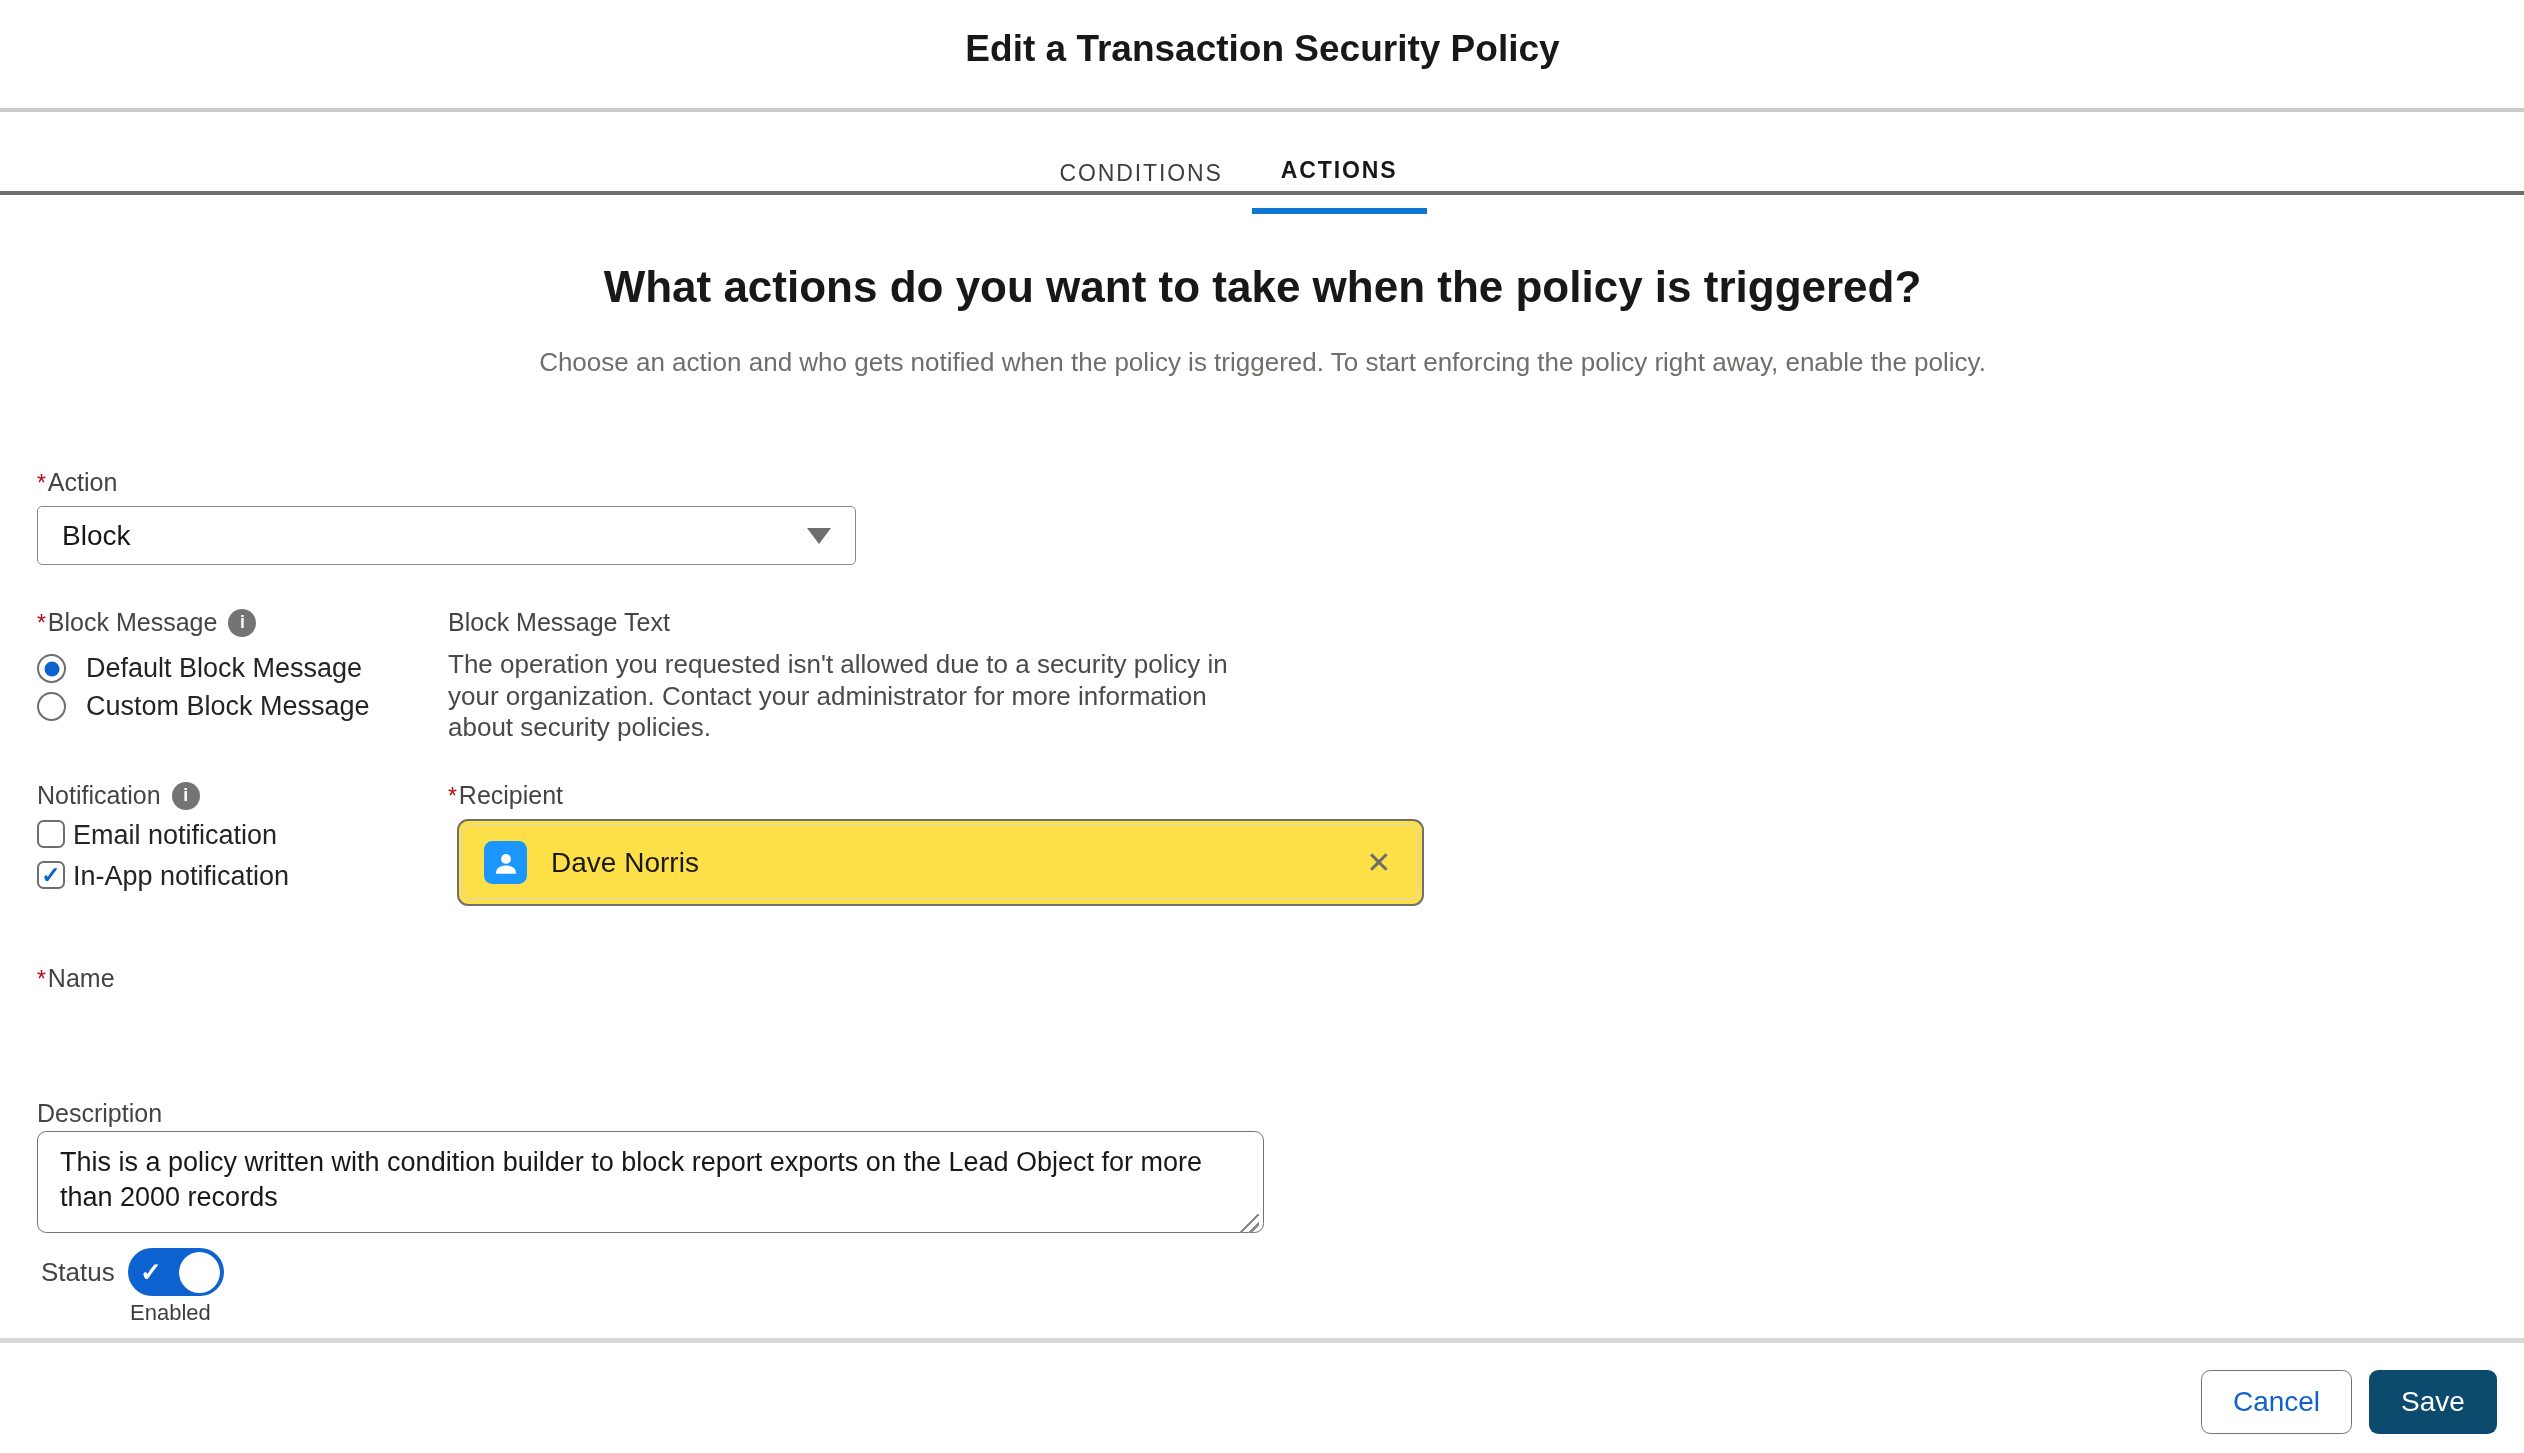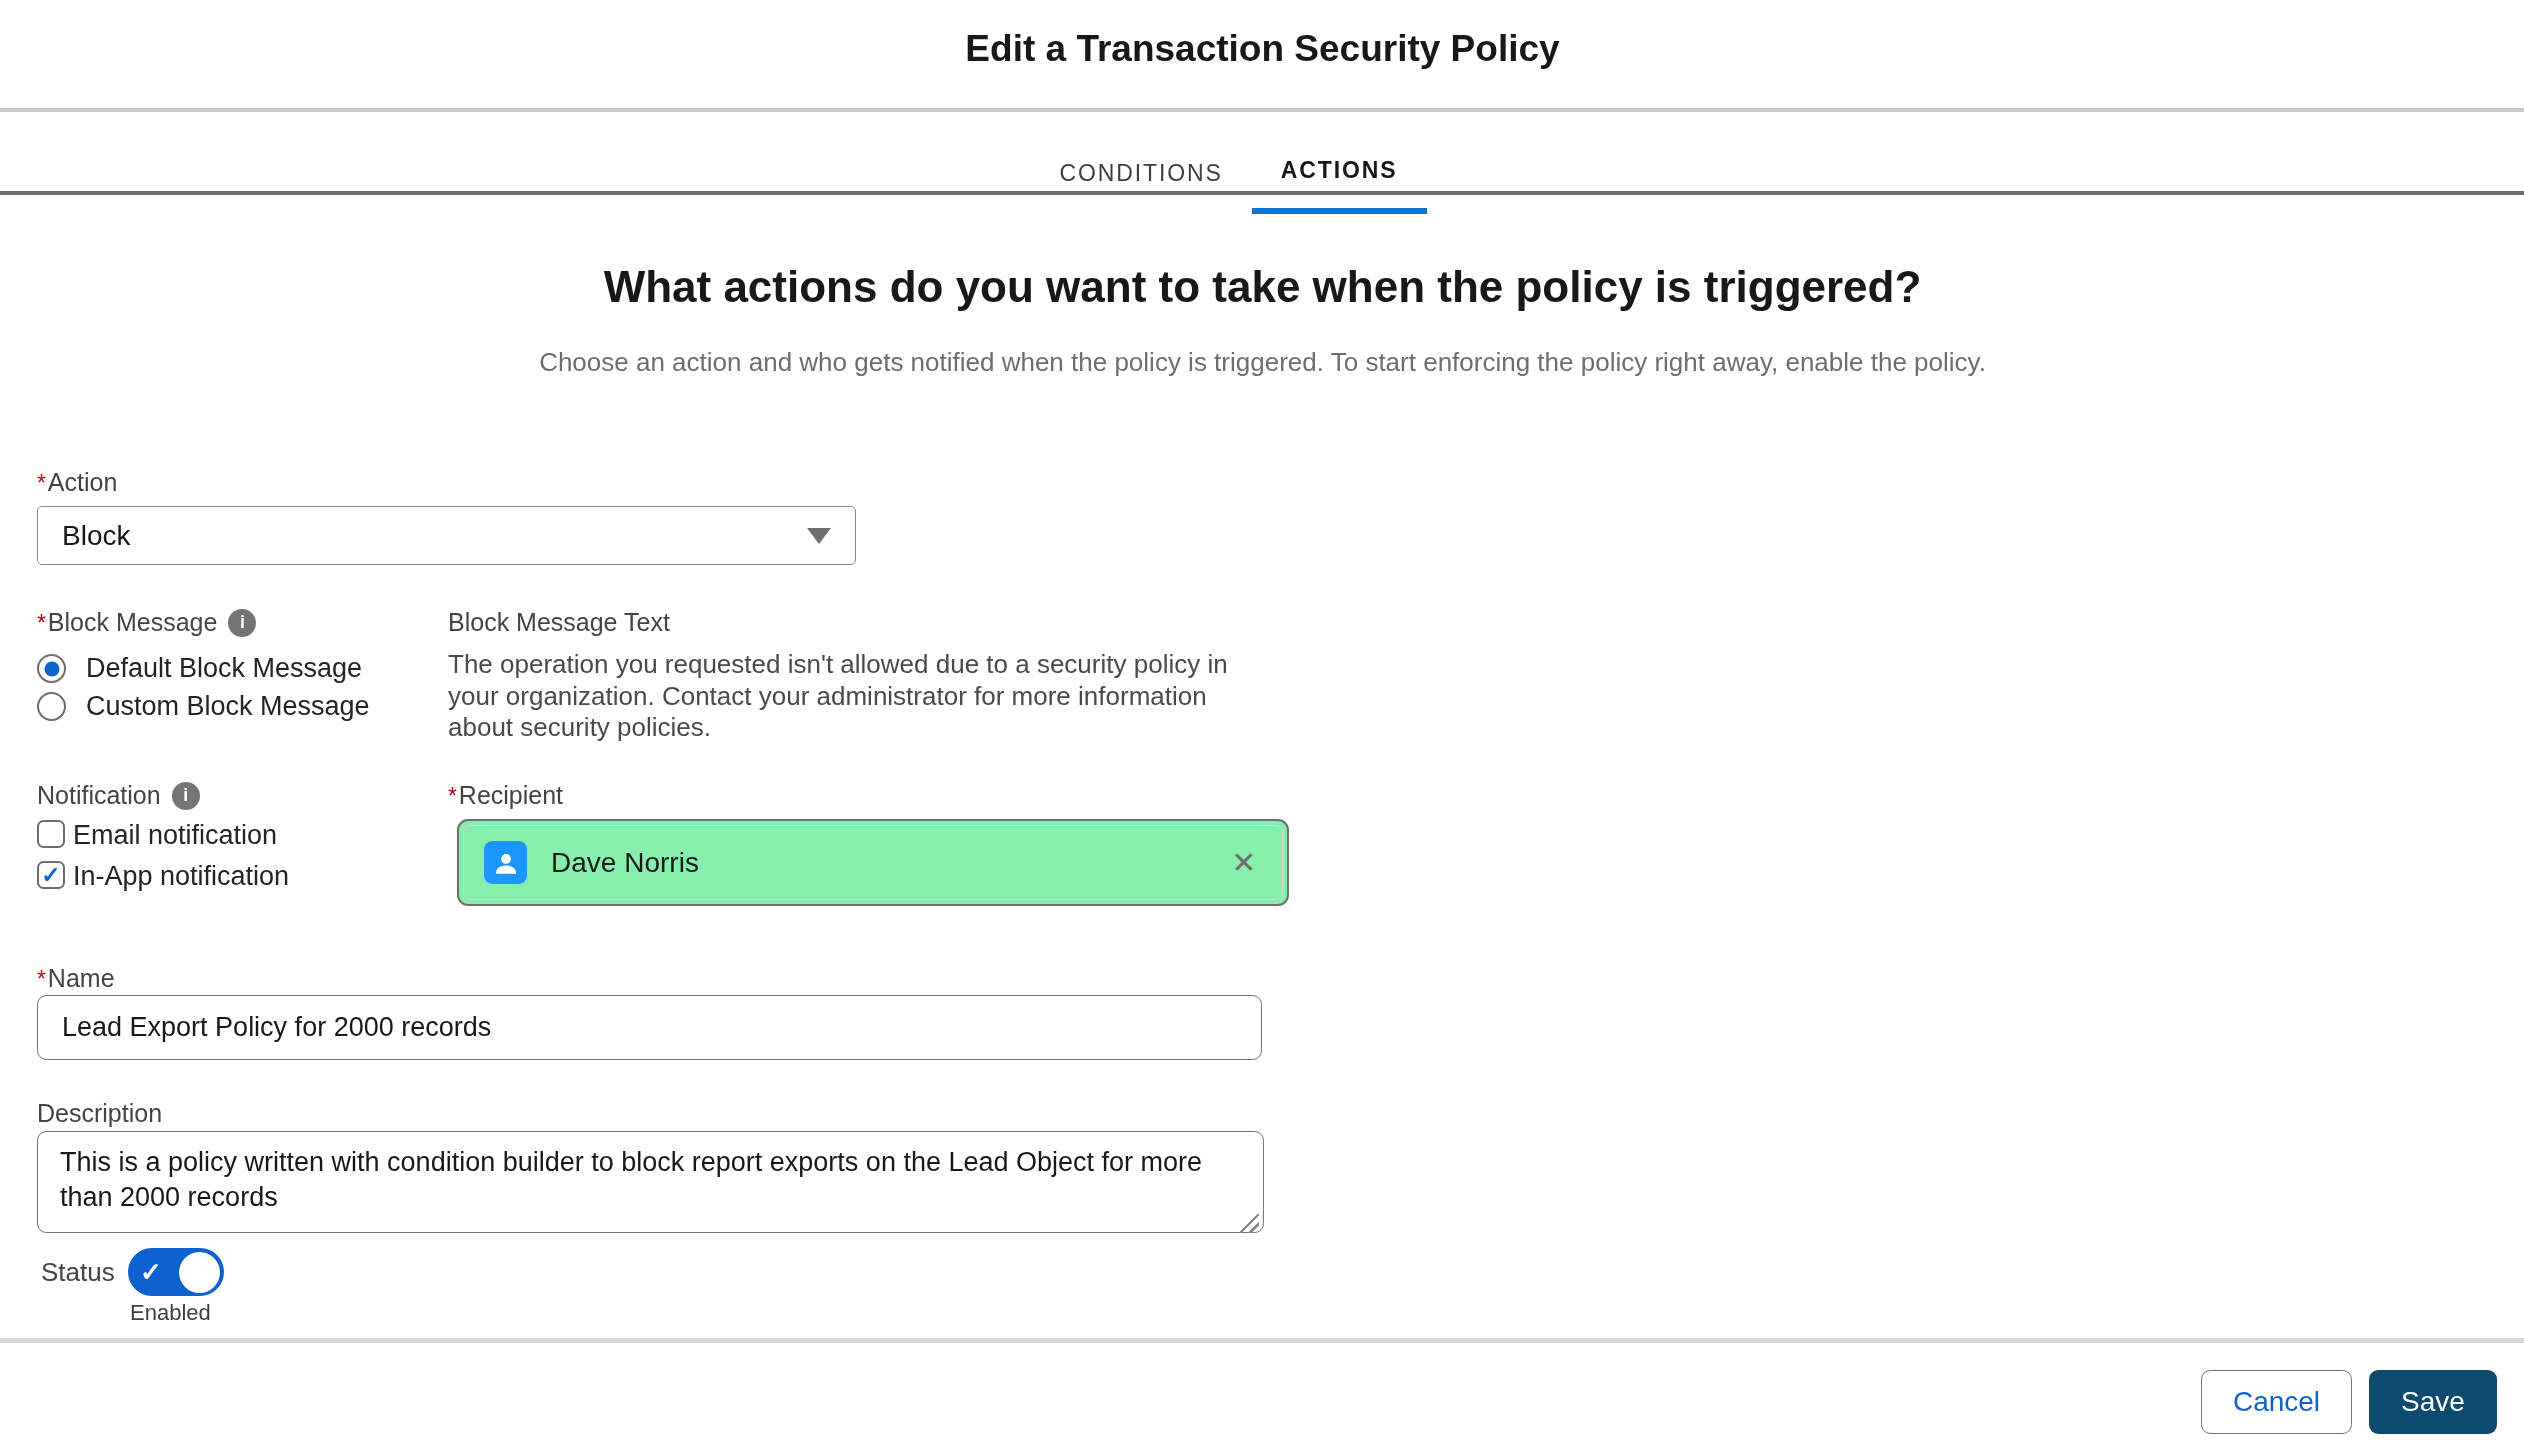--- a/index.html
+++ b/index.html
@@ -52,23 +52,23 @@
   .checkbox{width:28px;height:28px;border:2.8px solid #6e6e6e;border-radius:6.5px;background:#fff;
             box-sizing:border-box;display:flex;align-items:center;justify-content:center;
             cursor:pointer;flex:0 0 auto;}
   .checkbox .mark{font-size:23px;font-weight:900;color:#0d62d0;line-height:1;}
 
   
   .bmt-text{position:absolute;top:649px;left:448px;width:862px;font-size:26px;
             line-height:31.5px;color:#4a4a4a;white-space:pre-line;}
 
   
-  .recipient-box{position:absolute;top:819px;left:457px;width:832px;height:87px;
+  .recipient-box{position:absolute;top:819px;left:457px;width:967px;height:87px;
                  border:2.8px solid #6f6f6f;border-radius:11px;box-sizing:border-box;
-                 background:#86efac;cursor:pointer;}
+                 background:#fde047;cursor:pointer;}
   .recipient-inner{position:absolute;inset:3.7px;border:1.9px solid #d6d6d6;border-radius:7.4px;
                    display:flex;align-items:center;padding:0 20.4px;gap:24px;}
   .avatar{width:43px;height:43px;background:#1b96ff;border-radius:8.3px;flex:0 0 auto;
           display:flex;align-items:center;justify-content:center;}
   .pill-name{font-size:28px;color:#181818;flex:1;}
   .close-x{font-size:30px;color:#6e6e6e;margin-right:5.6px;cursor:pointer;}
 
   
   .text-input{position:absolute;left:37px;box-sizing:border-box;background:#fff;
               border:1.9px solid #747474;border-radius:9.3px;font-family:"Liberation Sans",sans-serif;
@@ -172,21 +172,20 @@
           </svg>
       </span>
       <span class="pill-name">Dave Norris</span>
       <span class="close-x">✕</span>
     </div>
   </div>
 
   <div class="field-label" style="top:964px;left:37px;">
     <span><span class="req">*</span><span>Name</span></span>
   </div>
-  <input id="name-input" class="text-input" type="text" value="Lead Export Policy for 2000 records" style="">
 
   <div class="field-label" style="top:1099px;left:37px;">
     <span>Description</span>
   </div>
   <textarea id="description-area" class="text-input" style="">This is a policy written with condition builder to block report exports on the Lead Object for more than 2000 records</textarea>
   <div class="resize-handle"></div>
 
   <div class="field-label" style="top:1257px;left:41px;font-size:26px;">
     <span>Status</span>
   </div>

